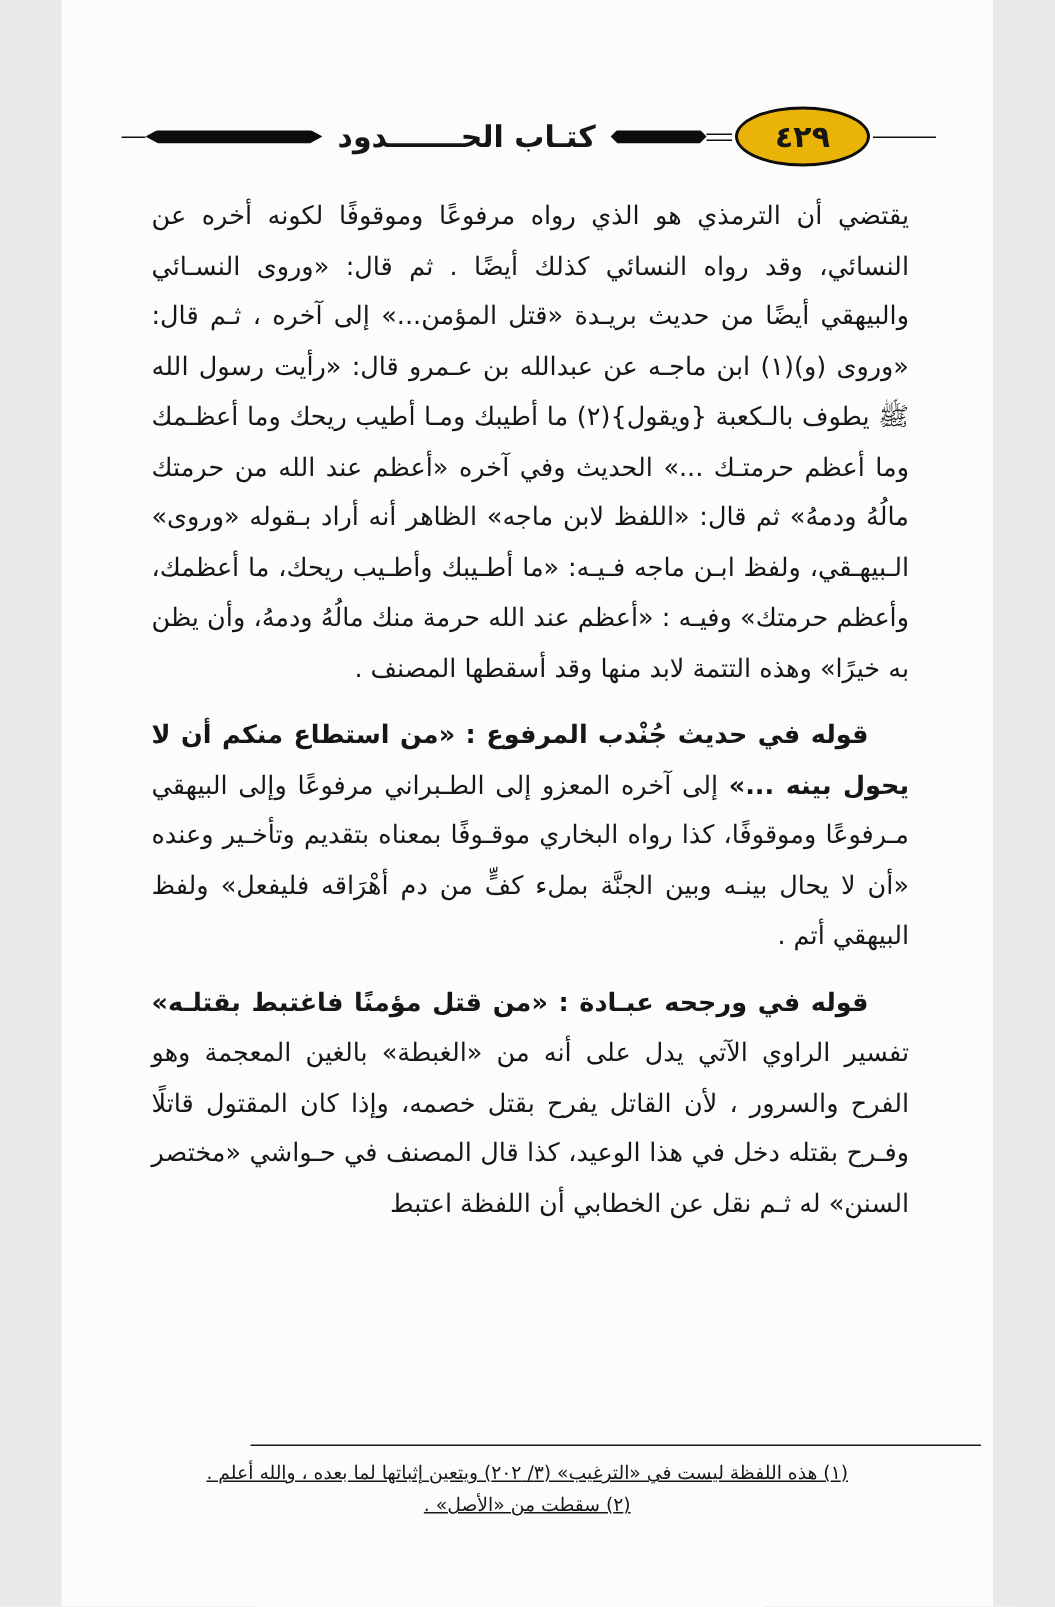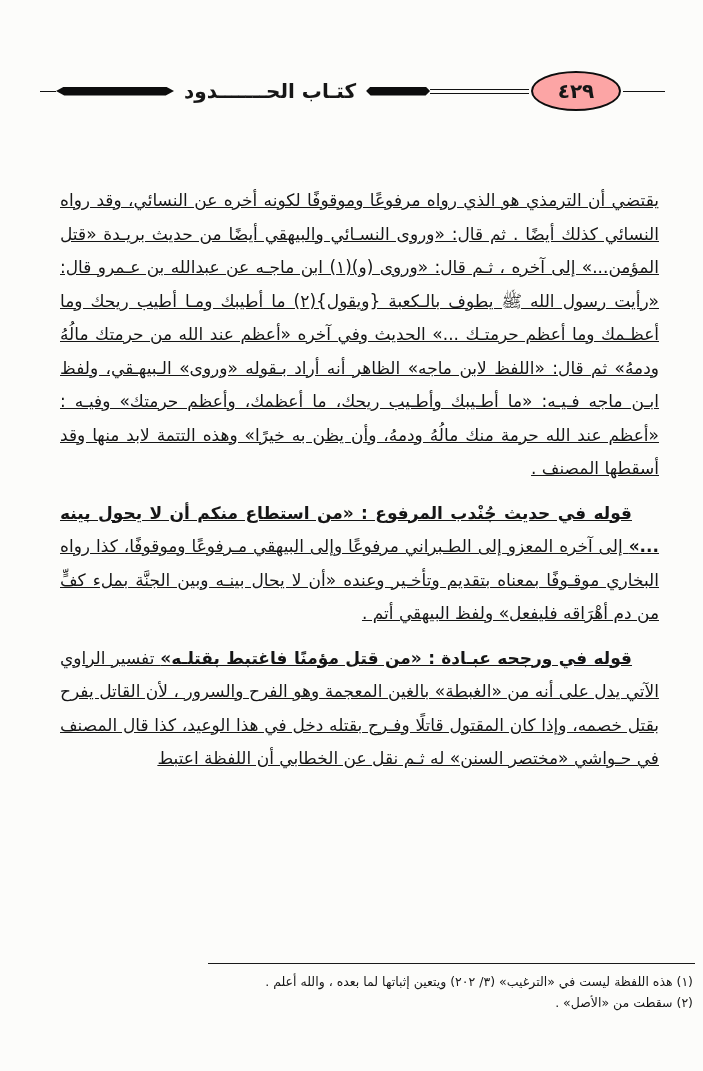--- a/index.html
+++ b/index.html
@@ -2,31 +2,30 @@
 <html lang="ar"><head>
 <meta charset="utf-8">
 <style>
   html, body {
     margin: 0;
     padding: 0;
     background: #e9e9e7;
   }
   .page {
     position: relative;
-    width: 703px;
+    width: 621px;
     height: 1071px;
     margin: 0 auto;
     background: #fcfcfa;
     color: #161616;
     font-family: "DejaVu Sans", sans-serif;
     box-sizing: border-box;
     display: flex;
     flex-direction: column;
     overflow: hidden;
-    gap: 32px;
   }
 
   
   .header {
     margin: 70px 38px 0 40px;
     height: 42px;
     display: flex;
     align-items: center;
     direction: ltr;
   }
@@ -64,54 +63,54 @@
     width: 86px;
     height: 36px;
     border: 2px solid #0d0d0d;
     border-radius: 50%;
     display: flex;
     align-items: center;
     justify-content: center;
     font-size: 20px;
     font-weight: bold;
     margin: 0 2px;
-    background: #fca5a5;
+    background: #eab308;
     letter-spacing: 2px;
   }
 
   
   .body-text {
     direction: rtl;
-    margin-top: 40px;
-    padding: 0 44px 0 60px;
+    margin-top: 16px;
+    padding: 0 56px 0 60px;
     font-size: 17px;
     line-height: 33.5px;
     text-align: justify;
-    text-decoration: underline;
   }
   .para { margin: 0 0 11px 0; }
   .para.indent { text-indent: 27px; }
   .para .lead { font-weight: bold; }
 
   
   .footer {
     direction: rtl;
     margin-top: auto;
     padding: 0 8px 58px 10px;
   }
   .footnote-rule {
     width: 487px;
     border-top: 1.6px solid #1a1a1a;
     margin-bottom: 7px;
   }
   .footnote {
     font-size: 12.5px;
     line-height: 21px;
-    text-align: right;
+    text-align: center;
     padding-right: 2px;
+    text-decoration: underline;
   }
 </style>
 </head>
 <body>
 
 <div class="page">
 
   <header class="header">
     <span class="hline w16"></span>
     <span class="hbar barL"></span>

